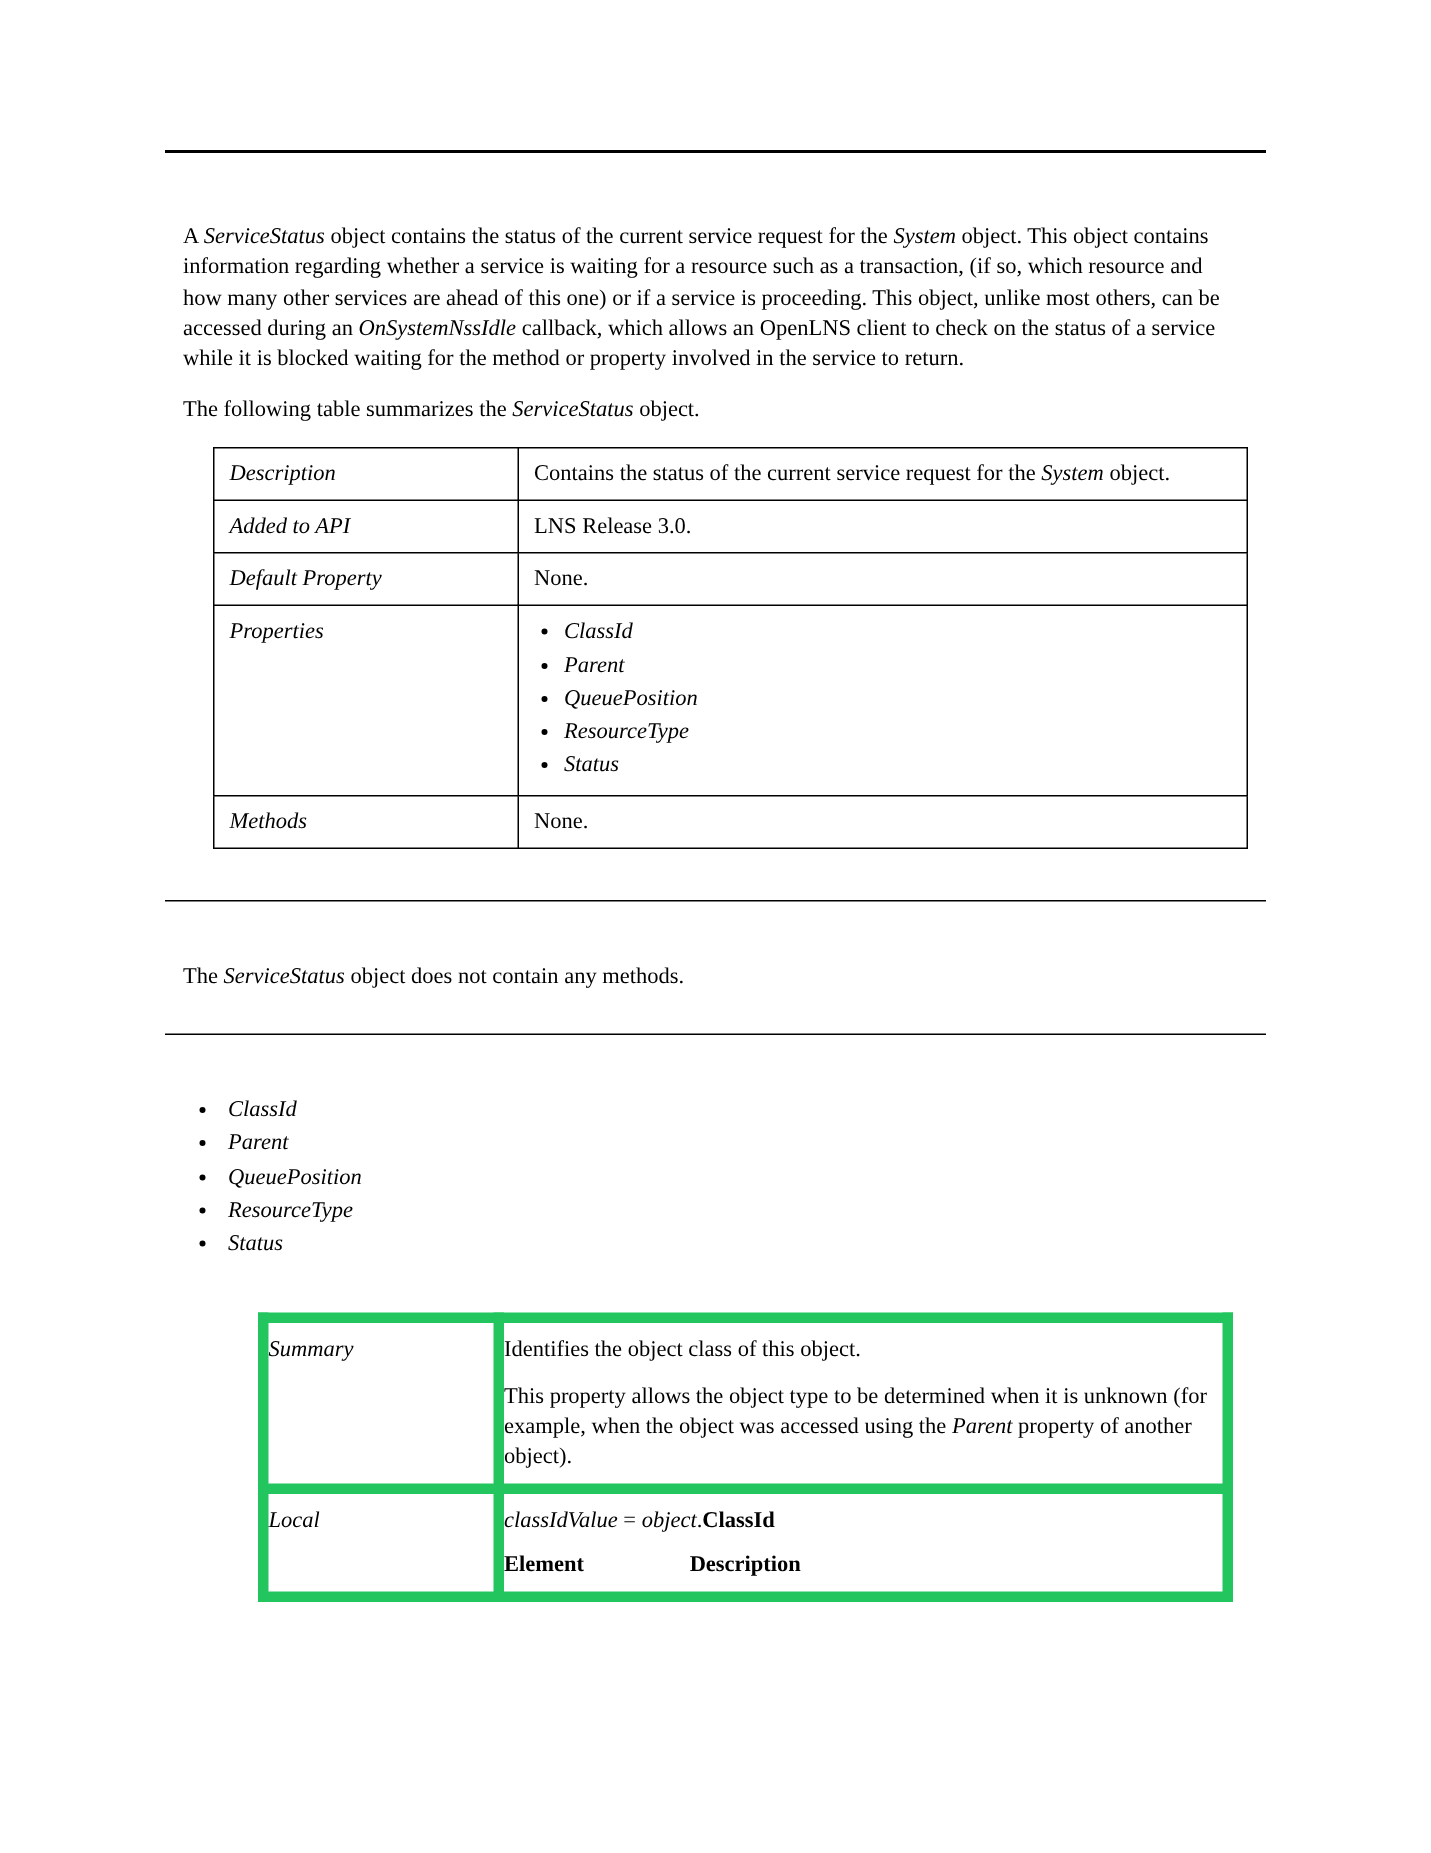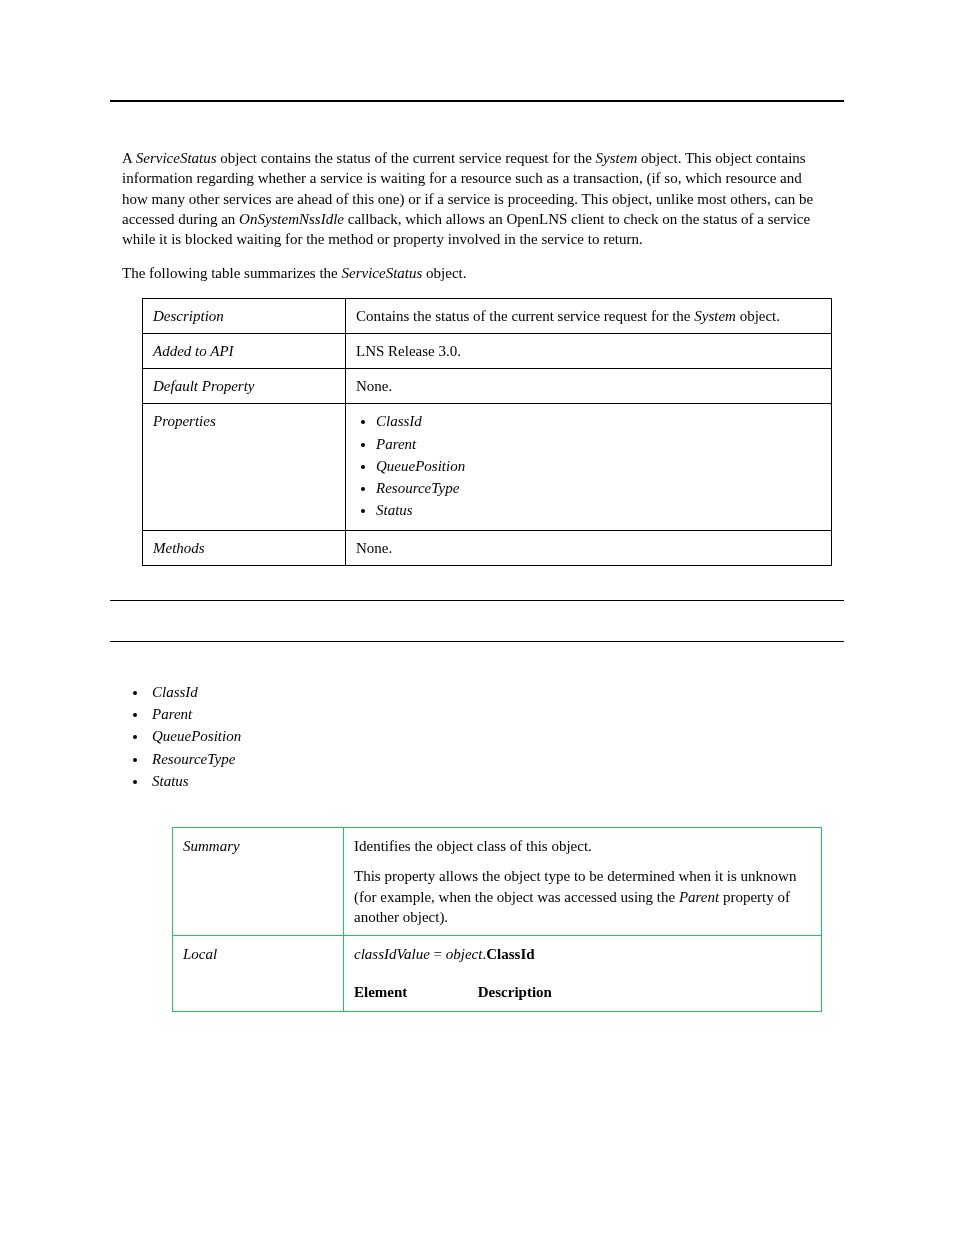--- a/index.html
+++ b/index.html
@@ -65,30 +65,30 @@
     padding-left: 4px;
   }
   ul.bullets li span { font-style: italic; }
 
   table.detail {
     border-collapse: collapse;
     width: calc(100% - 84px);
     margin: 36px 12px 0 62px;
   }
   table.detail td {
-    border: 1px solid #22c55e;
-    padding: 8px 10px;
+    border: 7px solid #22c55e;
+    padding: 8px 0;
     vertical-align: top;
   }
   table.detail td.label {
     width: 150px;
     font-style: italic;
   }
   .syntax-row .header-row {
-    margin-top: 18px;
+    margin-top: 8px;
     font-family: Liberation Serif, serif;
   }
   .syntax-row .header-row span {
     font-weight: bold;
     display: inline-block;
   }
   .syntax-row .header-row .h1 { width: 120px; }
 </style>
 </head>
 <body>
@@ -135,20 +135,23 @@
     </tr>
     <tr>
       <td class="label">Methods</td>
       <td>None.</td>
     </tr>
   </tbody>
     </table>
 
   <div class="section-rule" style="margin-top:34px;"></div>
 
+  <p class="para">
+    <span>The </span><span class="italic">ServiceStatus</span><span> object does not contain any methods.</span>
+  </p>
 
   <div class="section-rule"></div>
 
 
   <ul class="bullets">
     <li><span>ClassId</span></li>
     <li><span>Parent</span></li>
     <li><span>QueuePosition</span></li>
     <li><span>ResourceType</span></li>
     <li><span>Status</span></li>

